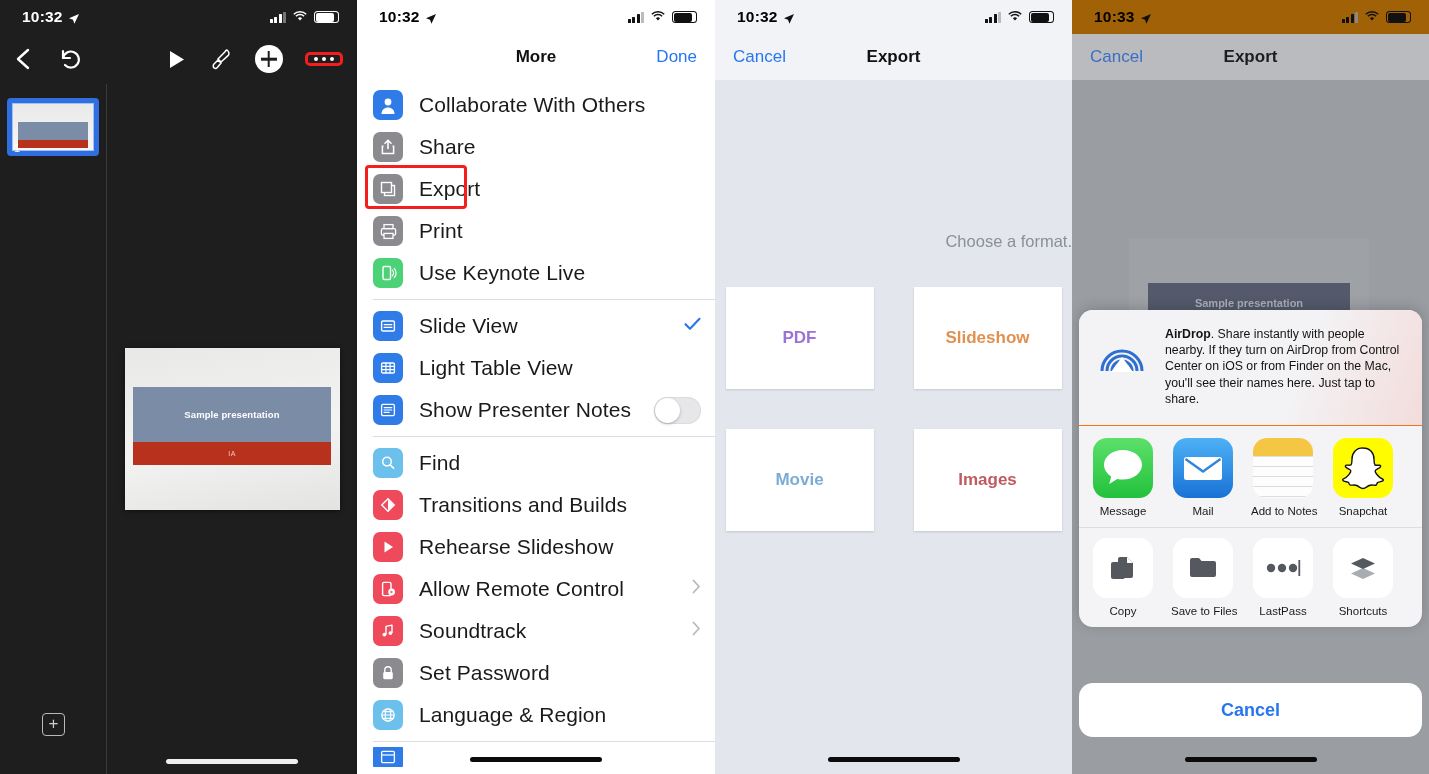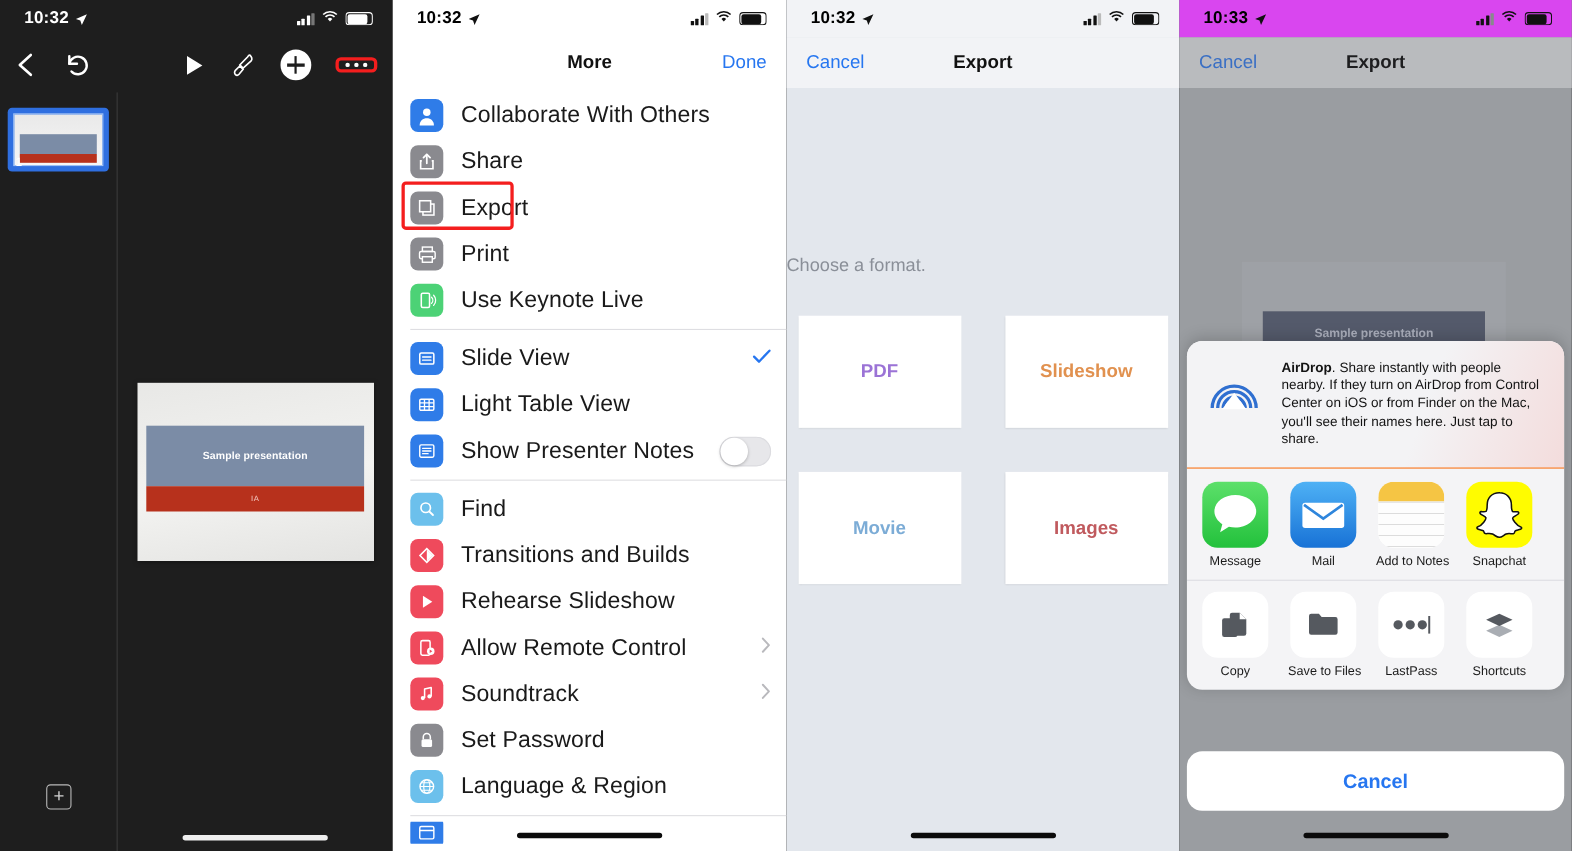--- a/index.html
+++ b/index.html
@@ -81,21 +81,21 @@
   .toggle .knob { position:absolute; left:1px; top:1px; width:25px; height:25px; border-radius:50%;
                   background:#fff; box-shadow:0 1px 3px rgba(0,0,0,.25); }
   .export-hl { position:absolute; left:8px; right:auto; width:102px; top:-3px; height:44px;
                border:3px solid #f41e1e; border-radius:4px; pointer-events:none; }
   .ico svg { display:block; }
 
   
   .nav-exp { height:46px; display:flex; align-items:center; justify-content:center; position:relative;
              font-size:17px; font-weight:bold; color:#111; background:#f2f3f6; }
   .nav-exp .cancel { position:absolute; left:18px; font-size:17px; font-weight:normal; color:#2676f0; cursor:pointer; }
-  .exp-hint { text-align:left; font-size:16.5px; color:#8a8f98; margin-top:152px; }
+  .exp-hint { text-align:right; font-size:16.5px; color:#8a8f98; margin-top:152px; }
   .fmt-grid { display:grid; grid-template-columns:148px 148px; gap:40px; justify-content:center; margin-top:36px; }
   .fmt-card { height:102px; background:#fff; box-shadow:0 1px 2px rgba(0,0,0,.14);
               display:flex; align-items:center; justify-content:center; cursor:pointer; }
   .fmt-card span { font-size:17px; font-weight:bold; }
 
   
   .nav-shr { height:46px; display:flex; align-items:center; justify-content:center; position:relative;
              font-size:17px; font-weight:bold; color:#1d1d1f; background:#b9bbbe; }
   .nav-shr .cancel { position:absolute; left:18px; font-size:17px; font-weight:normal; color:#3a6fc4; cursor:pointer; }
   .dim-slide { position:absolute; left:57px; top:238px; width:240px; height:150px;
@@ -484,21 +484,21 @@
       </div>
       <div class="fmt-card">
         <span style="color:#c05a5e">Images</span>
       </div>
     </div>
 
     <div class="home-ind" style="background:#0b0b0b;bottom:12px"></div>
   </div>
 
   <div class="panel" id="panel-share">
-    <div class="statusbar sb-light" style="background:#d946ef">
+    <div class="statusbar sb-light" style="background:#a16207">
       <div class="sb-left">
         <span>10:33</span>
         <span class="loc-arrow">
           <svg viewBox="0 0 12 12" width="12" height="12">
               <path d="M11 1 1 5.3l4 1.4 1.4 4z" fill="#111"></path>
             </svg>
         </span>
       </div>
       <div class="sb-right">
         <span class="bars">

